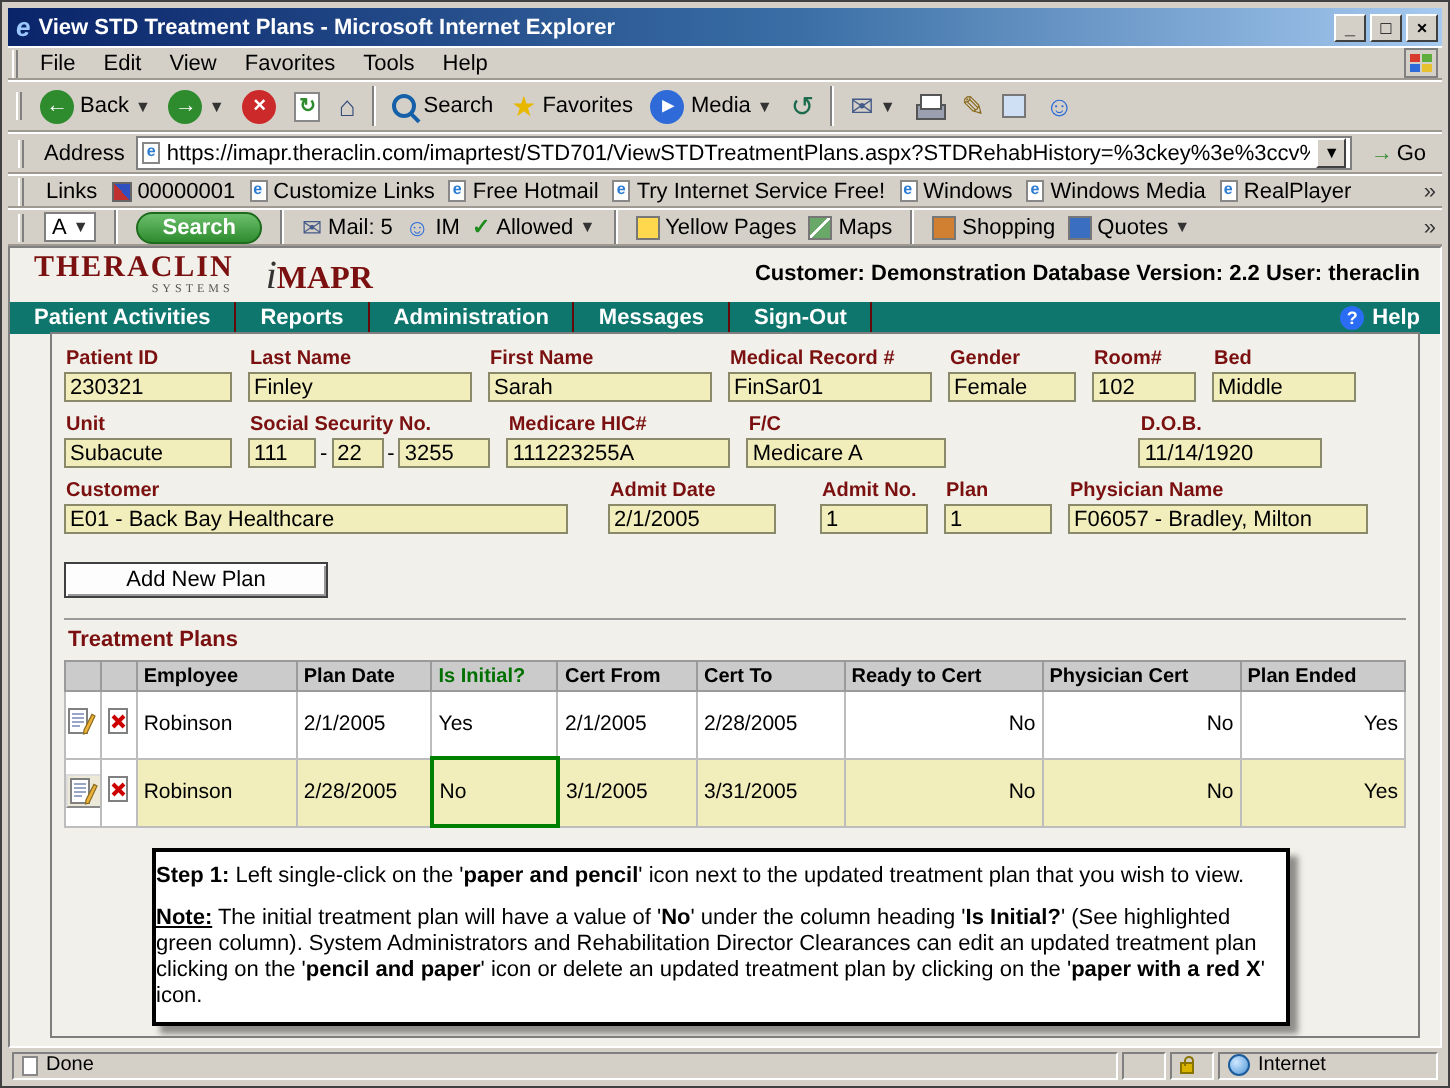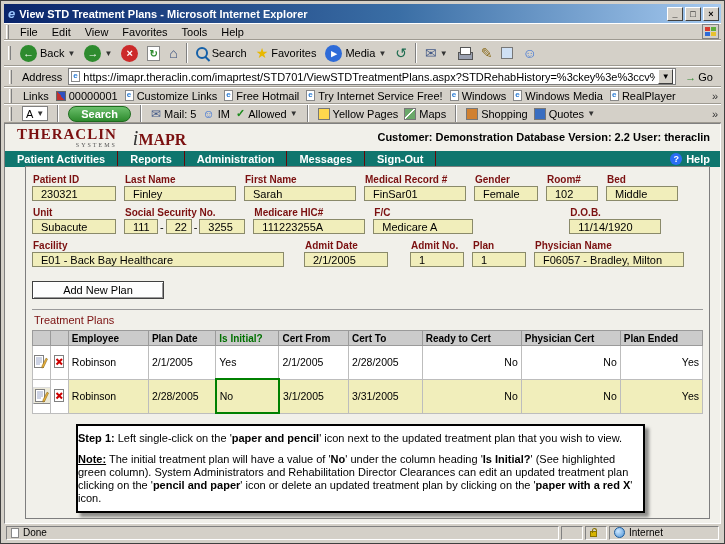--- a/index.html
+++ b/index.html
@@ -97,34 +97,34 @@
 
   .tab-row { margin:5px 0 0 20px; height:17px; flex:0 0 17px; }
   .tab { display:inline-block; background:#f1f0ea; border:1px solid #7e7e7e; border-bottom:none; padding:2px 10px 3px;
          color:#7b1010; font-weight:bold; font-size:11px; position:relative; z-index:2; }
 
   .panel { flex:1; margin:-1px 10px 4px 20px; border:1px solid #7e7e7e; padding:7px 6px 4px; background:#f1f0ea; overflow:hidden; }
 
   .frow { display:flex; gap:8px; margin-bottom:6px; align-items:center; }
   .field { display:flex; flex-direction:column; }
   .flabel { color:#7b1010; font-weight:bold; font-size:10px; margin:0 0 1px 1px; white-space:nowrap; }
-  .fbox { background:#f1eebb; border:1px solid #8a8a6a; height:15px; font-size:11px; padding:0 8px; line-height:14px;
+  .fbox { background:#f1eebb; border:1px solid #8a8a6a; height:15px; font-size:11px; padding:0 2px; line-height:14px;
           white-space:nowrap; overflow:hidden; }
   .ssn-row { display:flex; align-items:center; gap:2px; }
   .w84{width:84px} .w112{width:112px} .w102{width:102px} .w64{width:64px} .w52{width:52px} .w72{width:72px}
   .w34{width:34px} .w26{width:26px} .w46{width:46px} .w100{width:100px} .w92{width:92px}
   .w252{width:252px} .w84b{width:84px} .w54{width:54px} .w150{width:150px}
   .ml88{margin-left:88px} .ml12{margin-left:12px} .ml14{margin-left:14px}
 
   .add-btn { margin:8px 0 6px 0; width:132px; height:18px; background:#fdfdfd; border:1px solid #404040;
              box-shadow:inset 1px 1px 0 #fff, inset -1px -1px 0 #999; font-size:11px;
              font-family:"Liberation Sans",sans-serif; }
 
   .tp-section { border-top:1px solid #9a9a9a; margin-top:4px; padding-top:3px; }
-  .tp-title { color:#7b1010; font-weight:normal; font-size:11px; margin:1px 0 4px 2px; }
+  .tp-title { color:#7b1010; font-weight:bold; font-size:11px; margin:1px 0 4px 2px; }
 
   table.tp { width:100%; border-collapse:collapse; table-layout:fixed; background:#fff; }
   table.tp th { background:#cbcbcb; font-size:10px; font-weight:bold; text-align:left; padding:1px 3px;
                 border:1px solid #9a9a9a; height:15px; white-space:nowrap; }
   table.tp th.green-h { color:#007000; }
   table.tp td { font-size:10.5px; padding:10px 3px; border:1px solid #bdbdbd; height:16px; white-space:nowrap; overflow:hidden; }
   table.tp tr.row-hl td { background:#f1eebb; }
   table.tp td.green-cell { background:#b9e0b9; border:2px solid #008000; }
   table.tp td.right { text-align:right; }
   table.tp td.icon-cell { padding:0; text-align:center; background:#fff !important; }
@@ -415,21 +415,21 @@
             <div class="fbox">Medicare A</div>
           </div>
         <div class="field w92 ml88">
             <div class="flabel">D.O.B.</div>
             <div class="fbox">11/14/1920</div>
           </div>
       </div>
 
       <div class="frow">
         <div class="field w252">
-            <div class="flabel">Facility</div>
+            <div class="flabel">Customer</div>
             <div class="fbox">E01 - Back Bay Healthcare</div>
           </div>
         <div class="field w84b ml12">
             <div class="flabel">Admit Date</div>
             <div class="fbox">2/1/2005</div>
           </div>
         <div class="field w54 ml14">
             <div class="flabel">Admit No.</div>
             <div class="fbox">1</div>
           </div>

